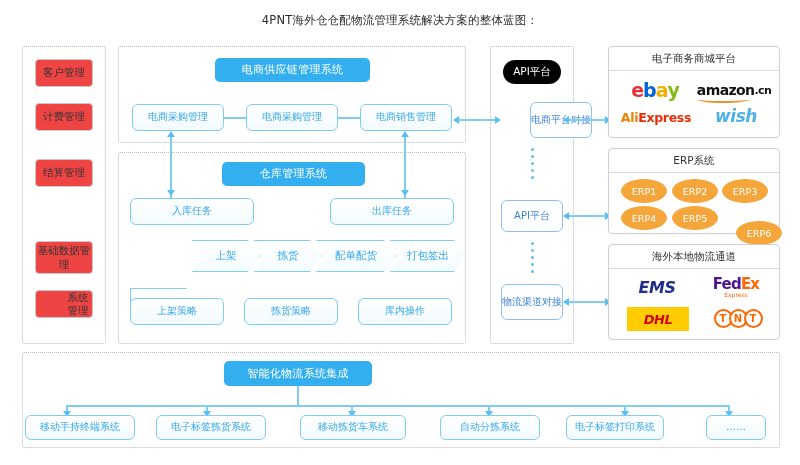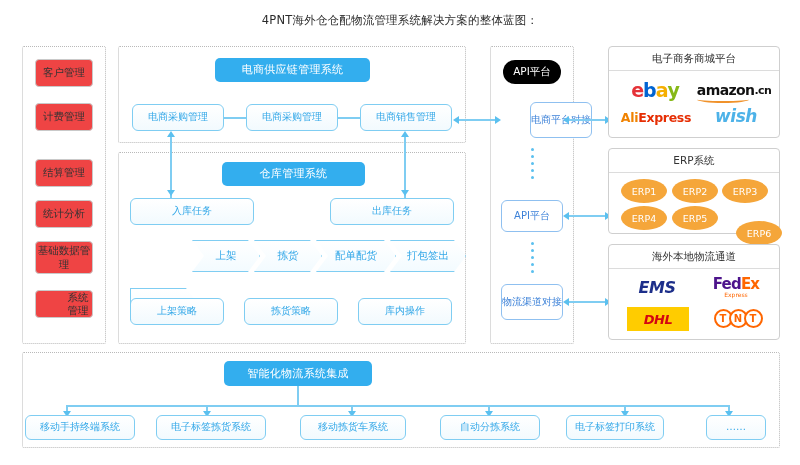--- a/index.html
+++ b/index.html
@@ -115,21 +115,20 @@
 <body>
 
 <div id="root">
 
   <div class="title">4PNT海外仓仓配物流管理系统解决方案的整体蓝图：</div>
 
   <div class="dotted" style="left:22px; top:46px; width:84px; height:298px;"></div>
   <div class="gbox sidebtn" style="left:35px; top:59px; width:58px; height:28px;">客户管理</div>
   <div class="gbox sidebtn" style="left:35px; top:103px; width:58px; height:28px;">计费管理</div>
   <div class="gbox sidebtn" style="left:35px; top:159px; width:58px; height:28px;">结算管理</div>
-  <div class="gbox sidebtn" style="left:35px; top:200px; width:58px; height:28px;">统计分析</div>
   <div class="gbox sidebtn" style="left:35px; top:241px; width:58px; height:33px;">基础数据管理</div>
   <div class="gbox sidebtn" style="left:35px; top:290px; width:58px; height:28px;padding-left:28px;">系统管理</div>
 
   <div class="dotted" style="left:118px; top:46px; width:348px; height:97px;"></div>
   <div class="gbox hdr-blue" style="left:215px; top:58px; width:155px; height:24px;">电商供应链管理系统</div>
 
   <div class="gbox lite" style="left:132px; top:104px; width:92px; height:27px;">电商采购管理</div>
   <div class="gbox lite" style="left:246px; top:104px; width:92px; height:27px;">电商采购管理</div>
   <div class="gbox lite" style="left:360px; top:104px; width:92px; height:27px;">电商销售管理</div>
 

